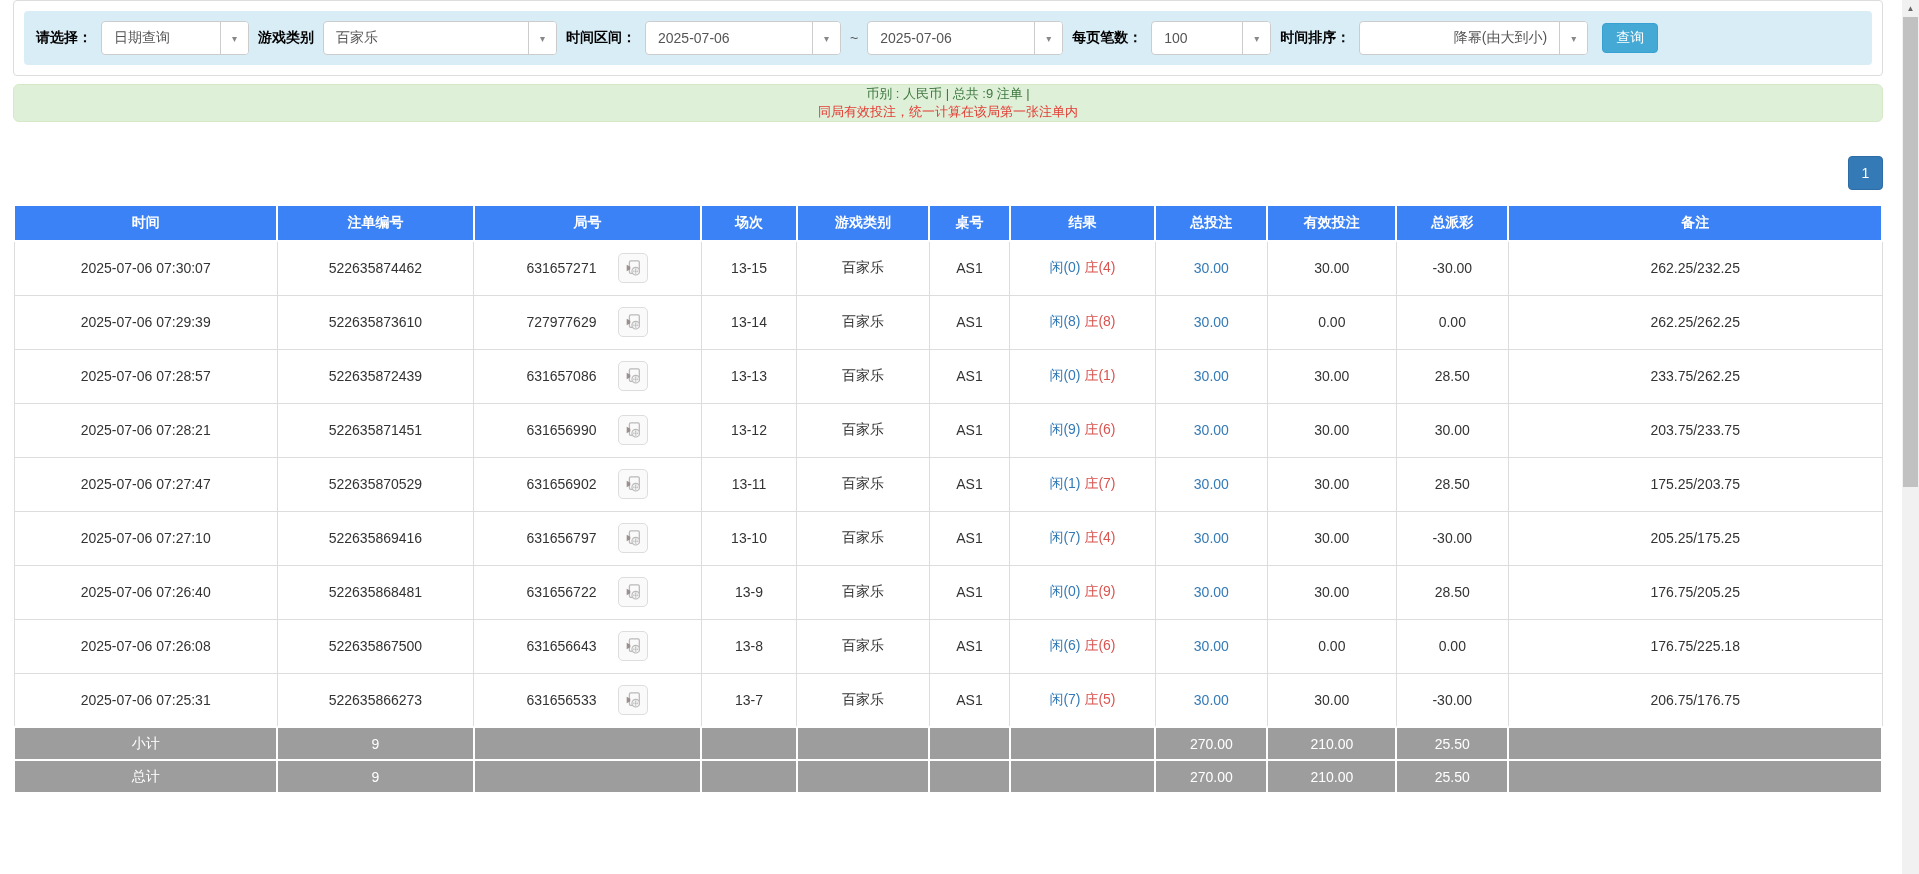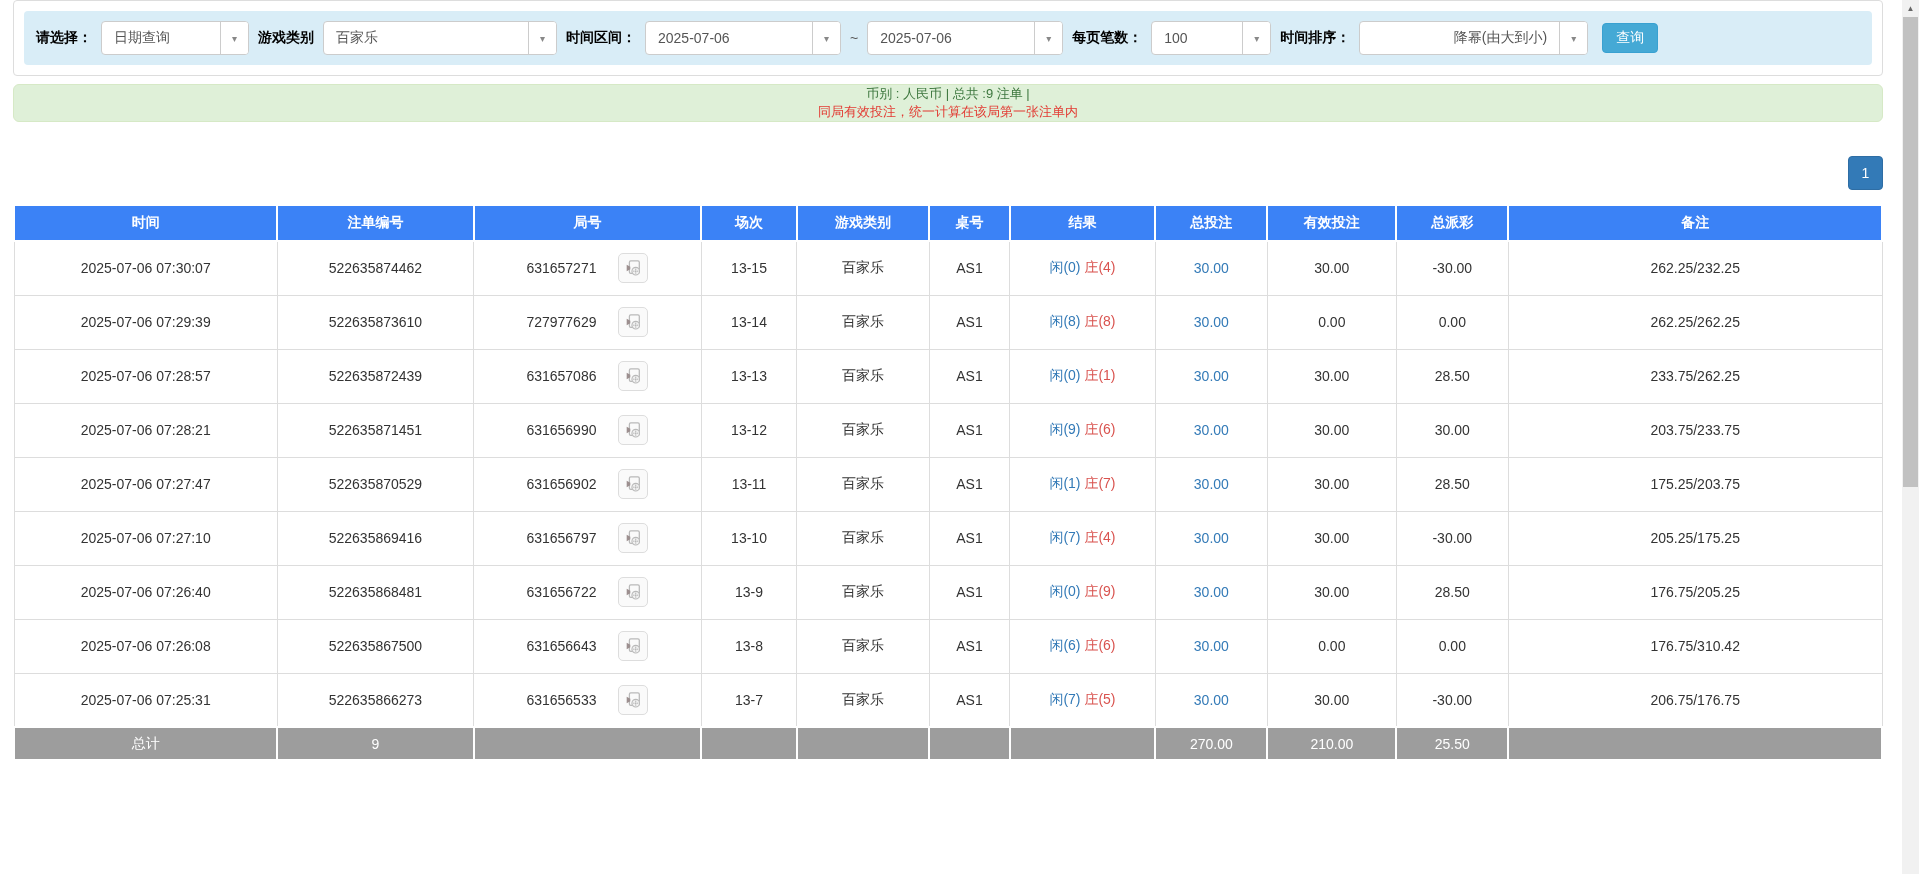--- a/index.html
+++ b/index.html
@@ -378,21 +378,21 @@
                 </svg>
               </button>
             </span></td>
           <td>13-8</td>
           <td>百家乐</td>
           <td>AS1</td>
           <td><span class="result-player">闲(6)</span> <span class="result-banker">庄(6)</span></td>
           <td><a class="bet-link">30.00</a></td>
           <td>0.00</td>
           <td>0.00</td>
-          <td>176.75/310.42</td>
+          <td>176.75/225.18</td>
         </tr>
         <tr>
           <td>2025-07-06 07:25:31</td>
           <td>522635866273</td>
           <td><span class="round-cell-inner">
               <span>631656533</span>
               <button class="video-btn">
                 <svg width="18" height="18" viewBox="0 0 20 20">
                   <rect x="6" y="2" width="11" height="14" rx="1.5" fill="none" stroke="#b9b9b9" stroke-width="1.4"></rect>
                   <path d="M3 6.5l4 2v3l-4 2z" fill="#9c8f8f"></path>
@@ -406,20 +406,33 @@
               </button>
             </span></td>
           <td>13-7</td>
           <td>百家乐</td>
           <td>AS1</td>
           <td><span class="result-player">闲(7)</span> <span class="result-banker">庄(5)</span></td>
           <td><a class="bet-link">30.00</a></td>
           <td>30.00</td>
           <td class="payout-neg">-30.00</td>
           <td>206.75/176.75</td>
+        </tr>
+        <tr class="totals">
+          <td>小计</td>
+          <td>9</td>
+          <td></td>
+          <td></td>
+          <td></td>
+          <td></td>
+          <td></td>
+          <td>270.00</td>
+          <td>210.00</td>
+          <td>25.50</td>
+          <td></td>
         </tr>
         <tr class="totals">
           <td>总计</td>
           <td>9</td>
           <td></td>
           <td></td>
           <td></td>
           <td></td>
           <td></td>
           <td>270.00</td>

